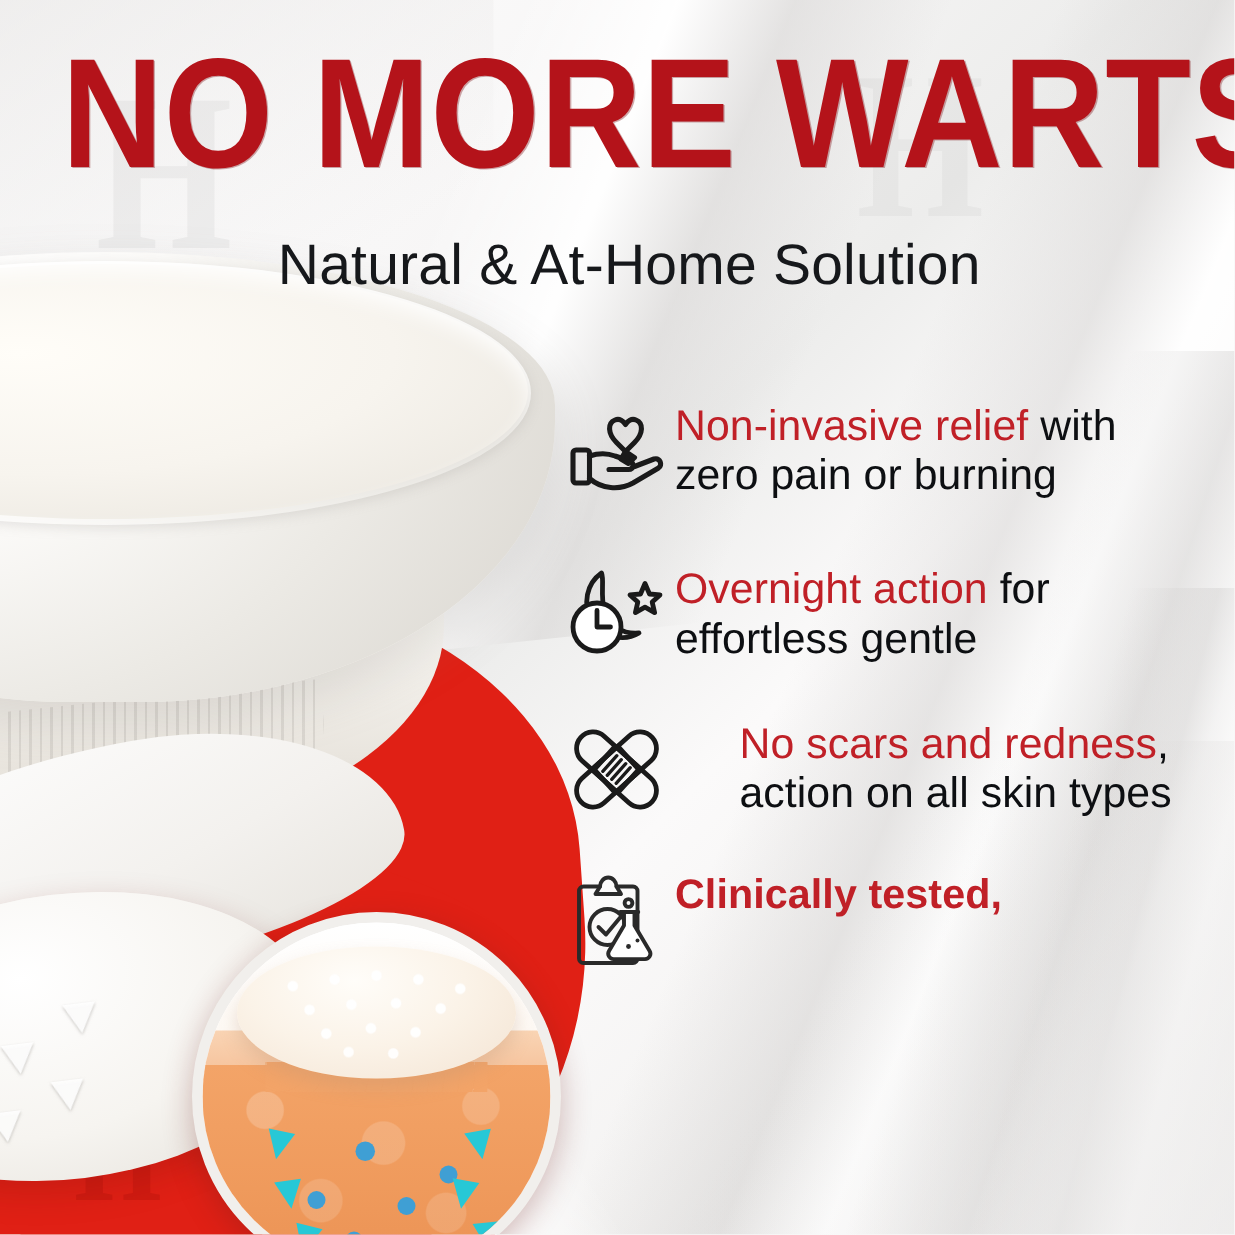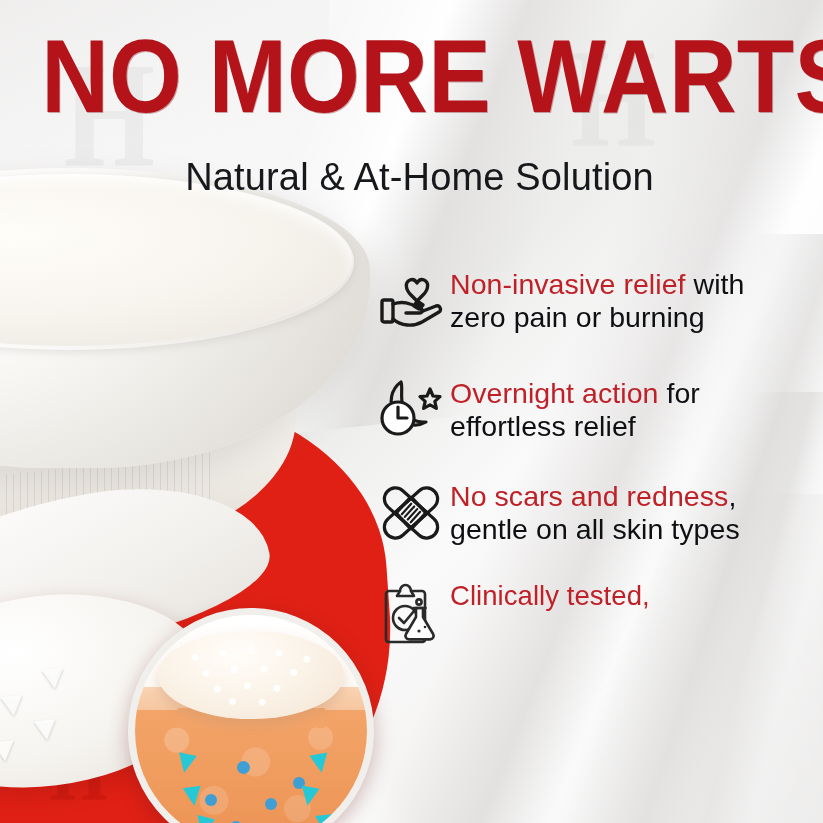--- a/index.html
+++ b/index.html
@@ -202,22 +202,22 @@
   .features{position:absolute;left:372px;top:258px;width:440px;}
   .feature{display:flex;align-items:flex-start;margin-bottom:22px;}
   .feature .ficon{flex:0 0 78px;height:78px;display:flex;align-items:center;justify-content:center;}
   .feature .ftext{
     font-size:28.5px;line-height:1.17;color:#0d0f12;
     padding-top:6px;letter-spacing:.002em;
   }
   .feature .hl{color:var(--accent-red,#C02027);}
   .f1{margin-top:4px;}
   .f2{margin-top:28px;align-items:center;}
-  .f3{margin-top:28px;}
-  .f4{margin-top:22px;}
+  .f3{margin-top:28px;gap:43px;}
+  .f4{margin-top:22px;font-weight:bold;}
   .f4 .ftext{font-size:27.5px;}
   .f4 .ficon{align-items:flex-start;padding-top:8px;}
 </style>
 </head>
 <body>
 
 <div id="poster" style="--brand-red: #E02015; --brand-red-dark: #B4131A; --accent-red: #C02027;">
 
   <div class="bg-base"></div>
   <div class="fold f1"></div>
@@ -302,41 +302,41 @@
       <div class="ficon">
         <svg width="64" height="62" viewBox="0 0 64 62" fill="none" stroke="#1a1a1a" stroke-width="3.2" stroke-linecap="round" stroke-linejoin="round">
           <path d="M22 6 C12 13 9 27 16 38 C23 49 37 52 47 46 C36 47 27 41 24 31 C21 21 24 11 22 6 Z"></path>
           <circle cx="19" cy="42" r="16" fill="#ffffff"></circle>
           <path d="M19 31 L19 42 L28 42"></path>
           <path d="M51 13 L54 20 L61 20.6 L55.8 25.4 L57.4 32.4 L51 28.8 L44.6 32.4 L46.2 25.4 L41 20.6 L48 20 Z"></path>
         </svg>
       </div>
       <div class="ftext">
         <span class="hl">Overnight action</span><span> for</span><br>
-        <span>effortless relief</span>
+        <span>effortless gentle</span>
       </div>
     </div>
 
     <div class="feature f3">
       <div class="ficon">
         <svg width="68" height="68" viewBox="0 0 68 68" fill="none" stroke="#1a1a1a" stroke-width="3.2" stroke-linecap="round" stroke-linejoin="round">
           <g transform="rotate(-42 34 34)">
             <rect x="2" y="23" width="64" height="22" rx="11"></rect>
             <rect x="23" y="23" width="22" height="22"></rect>
           </g>
           <g transform="rotate(42 34 34)">
             <rect x="2" y="23" width="64" height="22" rx="11"></rect>
             <rect x="23" y="23" width="22" height="22"></rect>
             <path d="M28 27 L28 41 M32 27 L32 41 M36 27 L36 41 M40 27 L40 41" stroke-width="2.2"></path>
           </g>
         </svg>
       </div>
       <div class="ftext">
         <span class="hl">No scars and redness</span><span>,</span><br>
-        <span>gentle on all skin types</span>
+        <span>action on all skin types</span>
       </div>
     </div>
 
     <div class="feature f4">
       <div class="ficon">
         <svg width="66" height="66" viewBox="0 0 66 66" fill="none" stroke="#2a2a2a" stroke-width="2.6" stroke-linecap="round" stroke-linejoin="round">
           <path d="M22 9 L11 9 C9.3 9 8 10.3 8 12 L8 57 C8 58.7 9.3 60 11 60 L44 60 C45.7 60 47 58.7 47 57 L47 12 C47 10.3 45.7 9 44 9 L33 9"></path>
           <path d="M22 9 C22 5.7 24.7 3 27.5 3 C30.3 3 33 5.7 33 9 L36 14 L19 14 Z"></path>
           <circle cx="27" cy="36" r="12"></circle>
           <path d="M21 36 L26 41 L36 29"></path>

